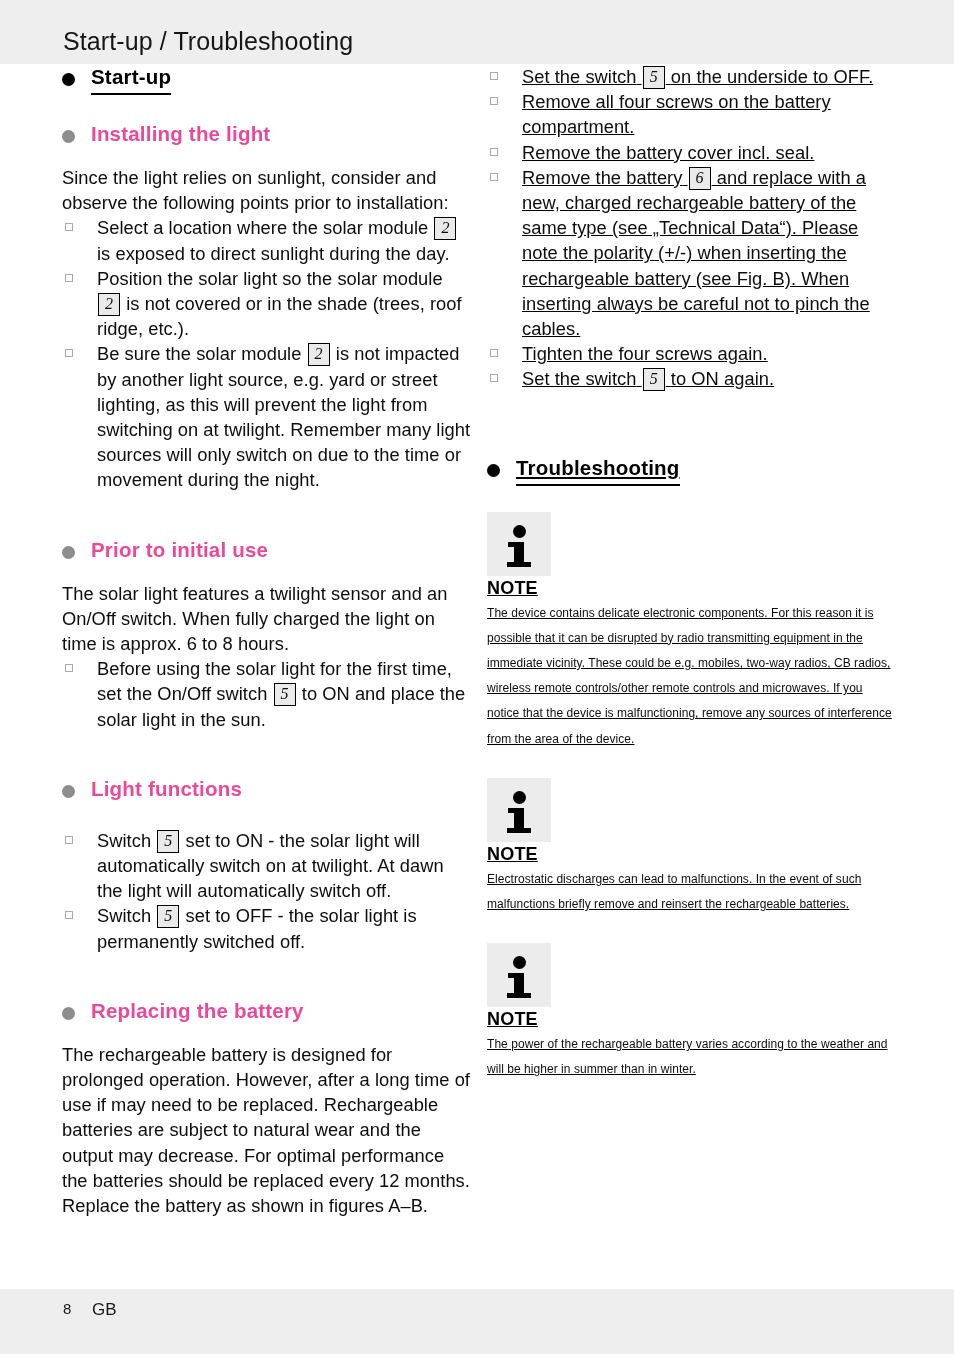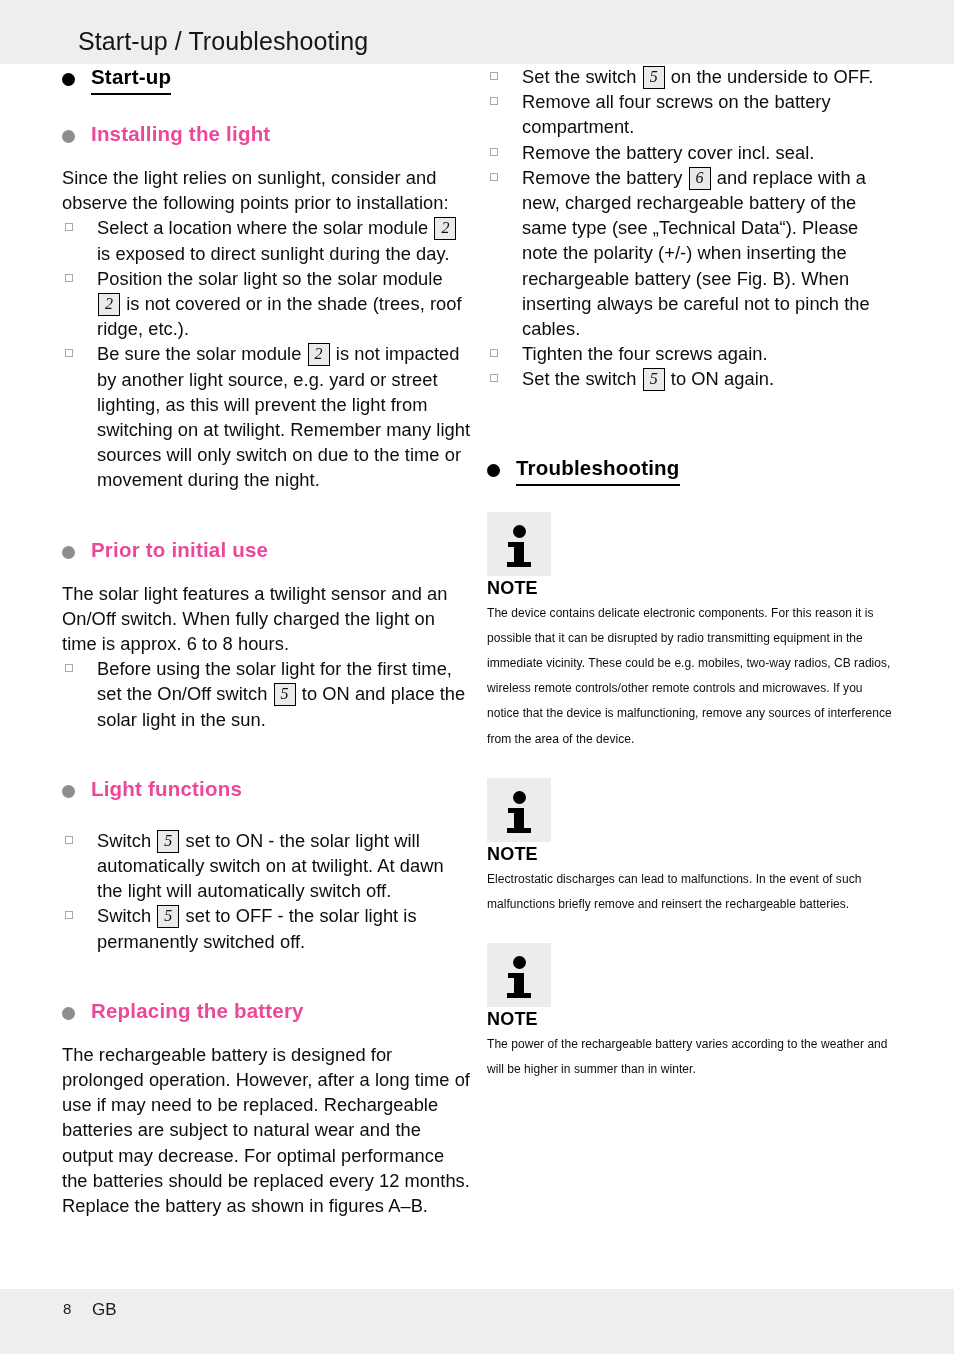--- a/index.html
+++ b/index.html
@@ -14,31 +14,30 @@
   
   .page-header{
     position:absolute;left:0;top:0;width:954px;height:64px;
     background:#edeeed;
   }
   .page-header .title{
     position:absolute;left:63px;top:29px;
     font-size:25px;font-weight:400;letter-spacing:0.1px;
     color:#161616;line-height:1;
     white-space:nowrap;
-    margin-left:15px;
   }
   
   .body-area{
     position:absolute;left:0;top:64px;width:954px;height:1225px;
   }
   .col{
     position:absolute;top:0;width:409px;
   }
   .col-left{left:62px;}
-  .col-right{left:487px;}
+  .col-right{left:487px;text-decoration:underline;}
 
   
   .h-sec{
     display:flex;align-items:flex-start;
     margin:0;padding:0;
   }
   .h-sec .dot{
     flex:0 0 auto;
     width:13px;height:13px;border-radius:50%;
     margin-top:9px;margin-right:16px;

